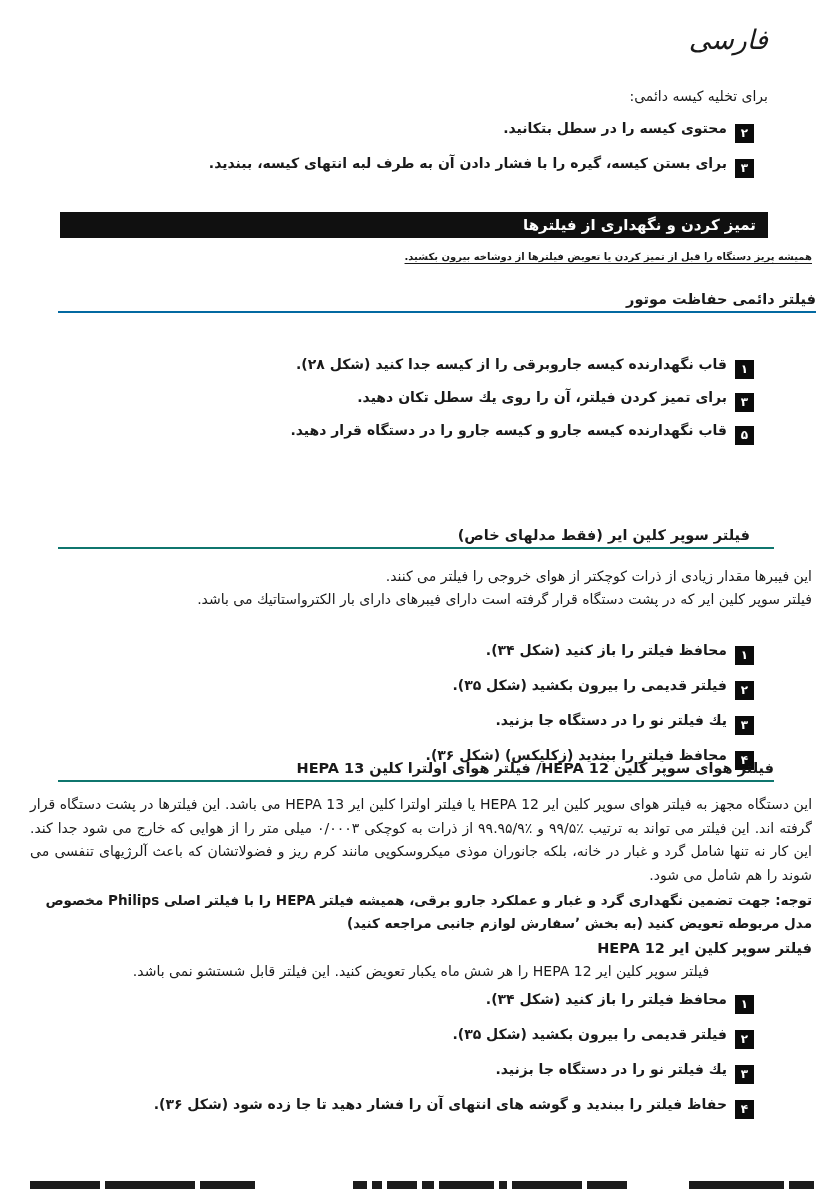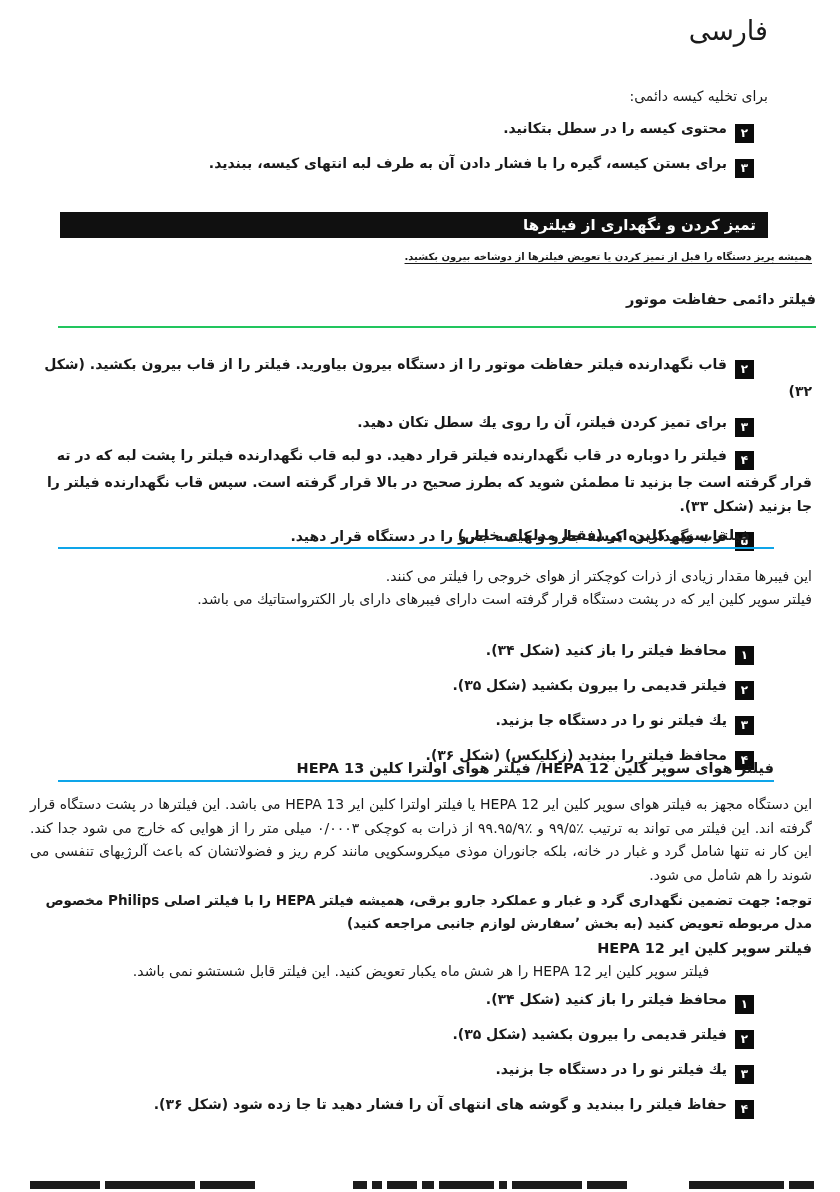--- a/index.html
+++ b/index.html
@@ -21,37 +21,37 @@
     font-size:12px;font-weight:bold;line-height:19px;text-align:center;
     vertical-align:-4px;margin-left:8px;text-indent:0;
   }
   .bar{
     left:60px;right:auto;width:708px;height:26px;background:#101010;color:#fdfdfd;
     font-size:15px;font-weight:bold;line-height:26px;padding-left:0;
     text-align:right;box-sizing:border-box;padding-right:12px;
   }
   .warning{font-size:10px;font-weight:bold;text-decoration:underline;text-underline-offset:3px;line-height:19px;}
   .heading{font-size:14.5px;font-weight:bold;line-height:16px;}
-  .rule-full{left:58px;right:24px;border-bottom:2px solid #22c55e;padding-bottom:19px;}
-  .rule-short{left:58px;right:66px;border-bottom:2px solid #0ea5e9;padding-bottom:4px;}
+  .rule-full{left:58px;right:24px;border-bottom:2px solid #0369a1;padding-bottom:4px;}
+  .rule-short{left:58px;right:66px;border-bottom:2px solid #0f766e;padding-bottom:4px;}
   .indent24{padding-right:24px;}
   .para{font-size:14px;line-height:23px;font-weight:400;}
   .justify{text-align:justify;}
   .note{font-size:13.5px;line-height:23px;font-weight:bold;}
   .subheading{font-size:14.5px;font-weight:bold;line-height:17px;}
   .footer{top:1181px;height:11px;display:flex;gap:5px;align-items:flex-start;direction:ltr;}
   .frag{height:8px;background:#1c1c1c;flex:0 0 auto;}
   .frag.gap{background:transparent;}
 </style>
 </head>
 <body>
 
 <div class="page">
 
-  <div class="abs title" style="top:15px;">فارسی</div>
+  <div class="abs title" style="top:24px;font-style:italic;">فارسی</div>
 
   <div class="abs intro" style="top:87px;">برای تخلیه کیسه دائمی:</div>
 
   <ol class="abs steps" style="top:116px;">
     <li class="step">
       <span class="badge">۲</span><span>محتوی کیسه را در سطل بتکانید.</span>
     </li>
     <li class="step">
       <span class="badge">۳</span><span>برای بستن کیسه، گیره را با فشار دادن آن به طرف لبه انتهای کیسه، ببندید.</span>
     </li>
@@ -61,27 +61,24 @@
 
   <div class="abs warning" style="top:247px;">همیشه پریز دستگاه را قبل از تمیز کردن یا تعویض فیلترها از دوشاخه بیرون بکشید.</div>
 
   <div class="abs heading rule-full" style="top:291px;">
     <span>فیلتر دائمی حفاظت موتور</span>
   </div>
 
 
   <ol class="abs steps steps-tight" style="top:352px;">
     <li class="step">
-      <span class="badge">۲</span><span>قاب نگهدارنده فیلتر حفاظت موتور را از دستگاه بیرون بیاورید. فیلتر را از قاب بیرون بکشید. (شکل ۳۲)</span>
+      <span class="badge">۱</span><span>قاب نگهدارنده کیسه جاروبرقی را از کیسه جدا کنید (شکل ۲۸).</span>
     </li>
     <li class="step">
       <span class="badge">۳</span><span>برای تمیز کردن فیلتر، آن را روی یك سطل تکان دهید.</span>
-    </li>
-    <li class="step two-line">
-      <span class="badge">۴</span><span>فیلتر را دوباره در قاب نگهدارنده فیلتر قرار دهید. دو لبه قاب نگهدارنده فیلتر را پشت لبه که در ته قرار گرفته است جا بزنید تا مطمئن شوید که بطرز صحیح در بالا قرار گرفته است. سپس قاب نگهدارنده فیلتر را جا بزنید (شکل ۳۳).</span>
     </li>
     <li class="step">
       <span class="badge">۵</span><span>قاب نگهدارنده کیسه جارو و کیسه جارو را در دستگاه قرار دهید.</span>
     </li>
   </ol>
 
   <div class="abs heading rule-short" style="top:527px;">
     <span class="indent24" style="display:block;">فیلتر سوپر کلین ایر (فقط مدلهای خاص)</span>
   </div>
 

